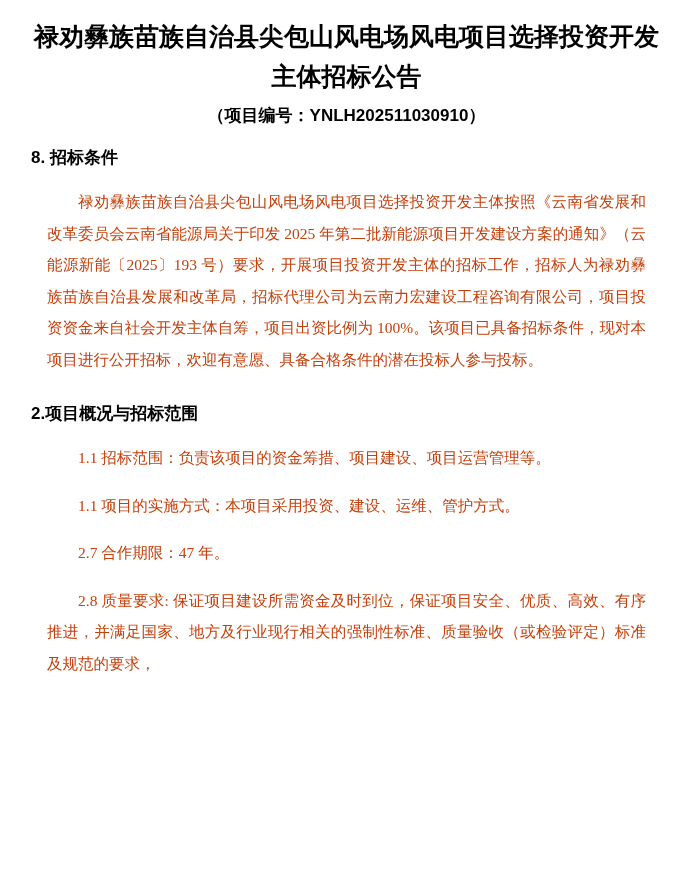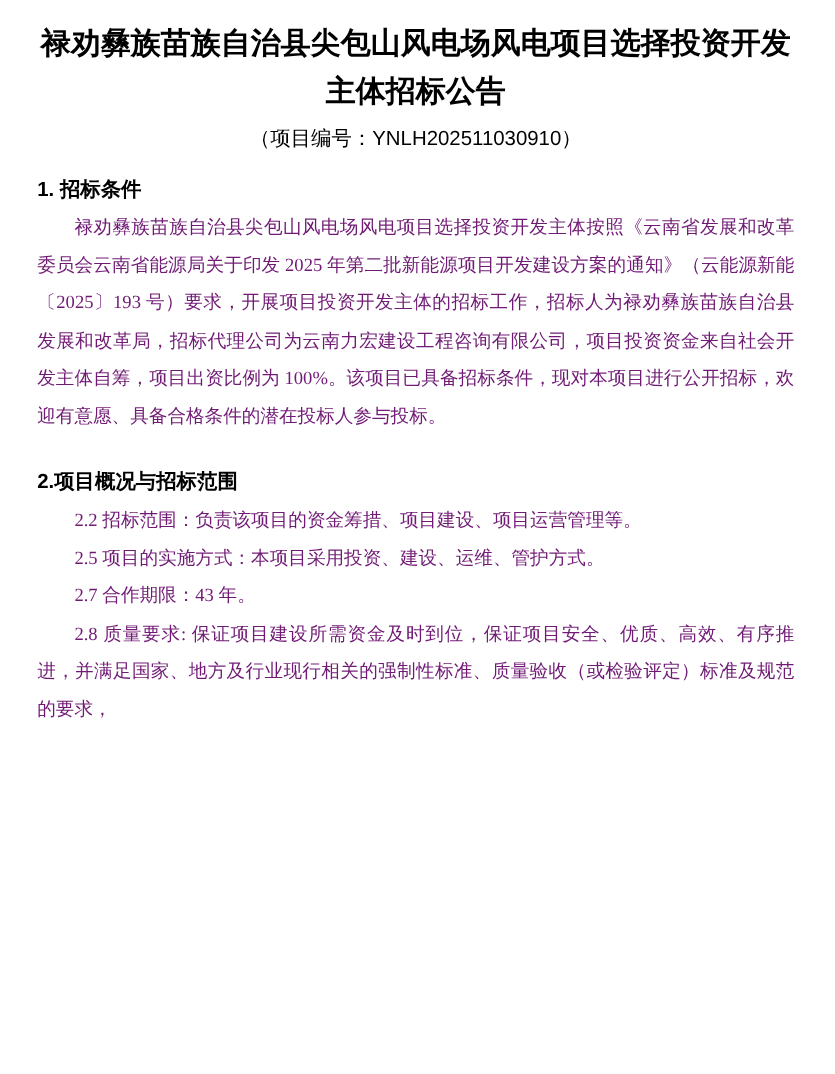--- a/index.html
+++ b/index.html
@@ -23,21 +23,21 @@
     font-family: "Liberation Sans", sans-serif;
     font-weight: bold;
     font-size: 25px;
     line-height: 40px;
     text-align: center;
     margin: 4px 0 0 0;
     color: #000000;
   }
   .project-no {
     font-family: "Liberation Sans", sans-serif;
-    font-weight: normal;
+    font-weight: bold;
     font-size: 17px;
     line-height: 24px;
     text-align: center;
     margin-top: 8px;
     color: #000000;
   }
   .section-heading {
     font-family: "Liberation Sans", sans-serif;
     font-weight: bold;
     font-size: 17px;
@@ -48,44 +48,44 @@
   }
   .section-heading.second {
     margin-top: 27px;
   }
   .body-para {
     font-family: "Liberation Serif", serif;
     font-size: 15.5px;
     line-height: 31.5px;
     text-align: justify;
     text-indent: 2em;
-    margin: 0;
-    color: #701a75;
+    margin: 16px;
+    color: #c2410c;
   }
 </style>
 </head>
 <body>
 
 <div class="page">
 
   <h1 class="doc-title">禄劝彝族苗族自治县尖包山风电场风电项目选择投资开发主体招标公告</h1>
 
   <div class="project-no">（项目编号：YNLH202511030910）</div>
 
-  <h2 class="section-heading">1. 招标条件</h2>
+  <h2 class="section-heading">8. 招标条件</h2>
 
   <p class="body-para">禄劝彝族苗族自治县尖包山风电场风电项目选择投资开发主体按照《云南省发展和改革委员会云南省能源局关于印发 2025 年第二批新能源项目开发建设方案的通知》（云能源新能〔2025〕193 号）要求，开展项目投资开发主体的招标工作，招标人为禄劝彝族苗族自治县发展和改革局，招标代理公司为云南力宏建设工程咨询有限公司，项目投资资金来自社会开发主体自筹，项目出资比例为 100%。该项目已具备招标条件，现对本项目进行公开招标，欢迎有意愿、具备合格条件的潜在投标人参与投标。</p>
 
   <h2 class="section-heading second">2.项目概况与招标范围</h2>
 
 
-  <p class="body-para">2.2 招标范围：负责该项目的资金筹措、项目建设、项目运营管理等。</p>
+  <p class="body-para">1.1 招标范围：负责该项目的资金筹措、项目建设、项目运营管理等。</p>
 
 
 
-  <p class="body-para">2.5 项目的实施方式：本项目采用投资、建设、运维、管护方式。</p>
+  <p class="body-para">1.1 项目的实施方式：本项目采用投资、建设、运维、管护方式。</p>
 
 
-  <p class="body-para">2.7 合作期限：43 年。</p>
+  <p class="body-para">2.7 合作期限：47 年。</p>
 
   <p class="body-para">2.8 质量要求: 保证项目建设所需资金及时到位，保证项目安全、优质、高效、有序推进，并满足国家、地方及行业现行相关的强制性标准、质量验收（或检验评定）标准及规范的要求，</p>
 
 </div>
 
 </body></html>

